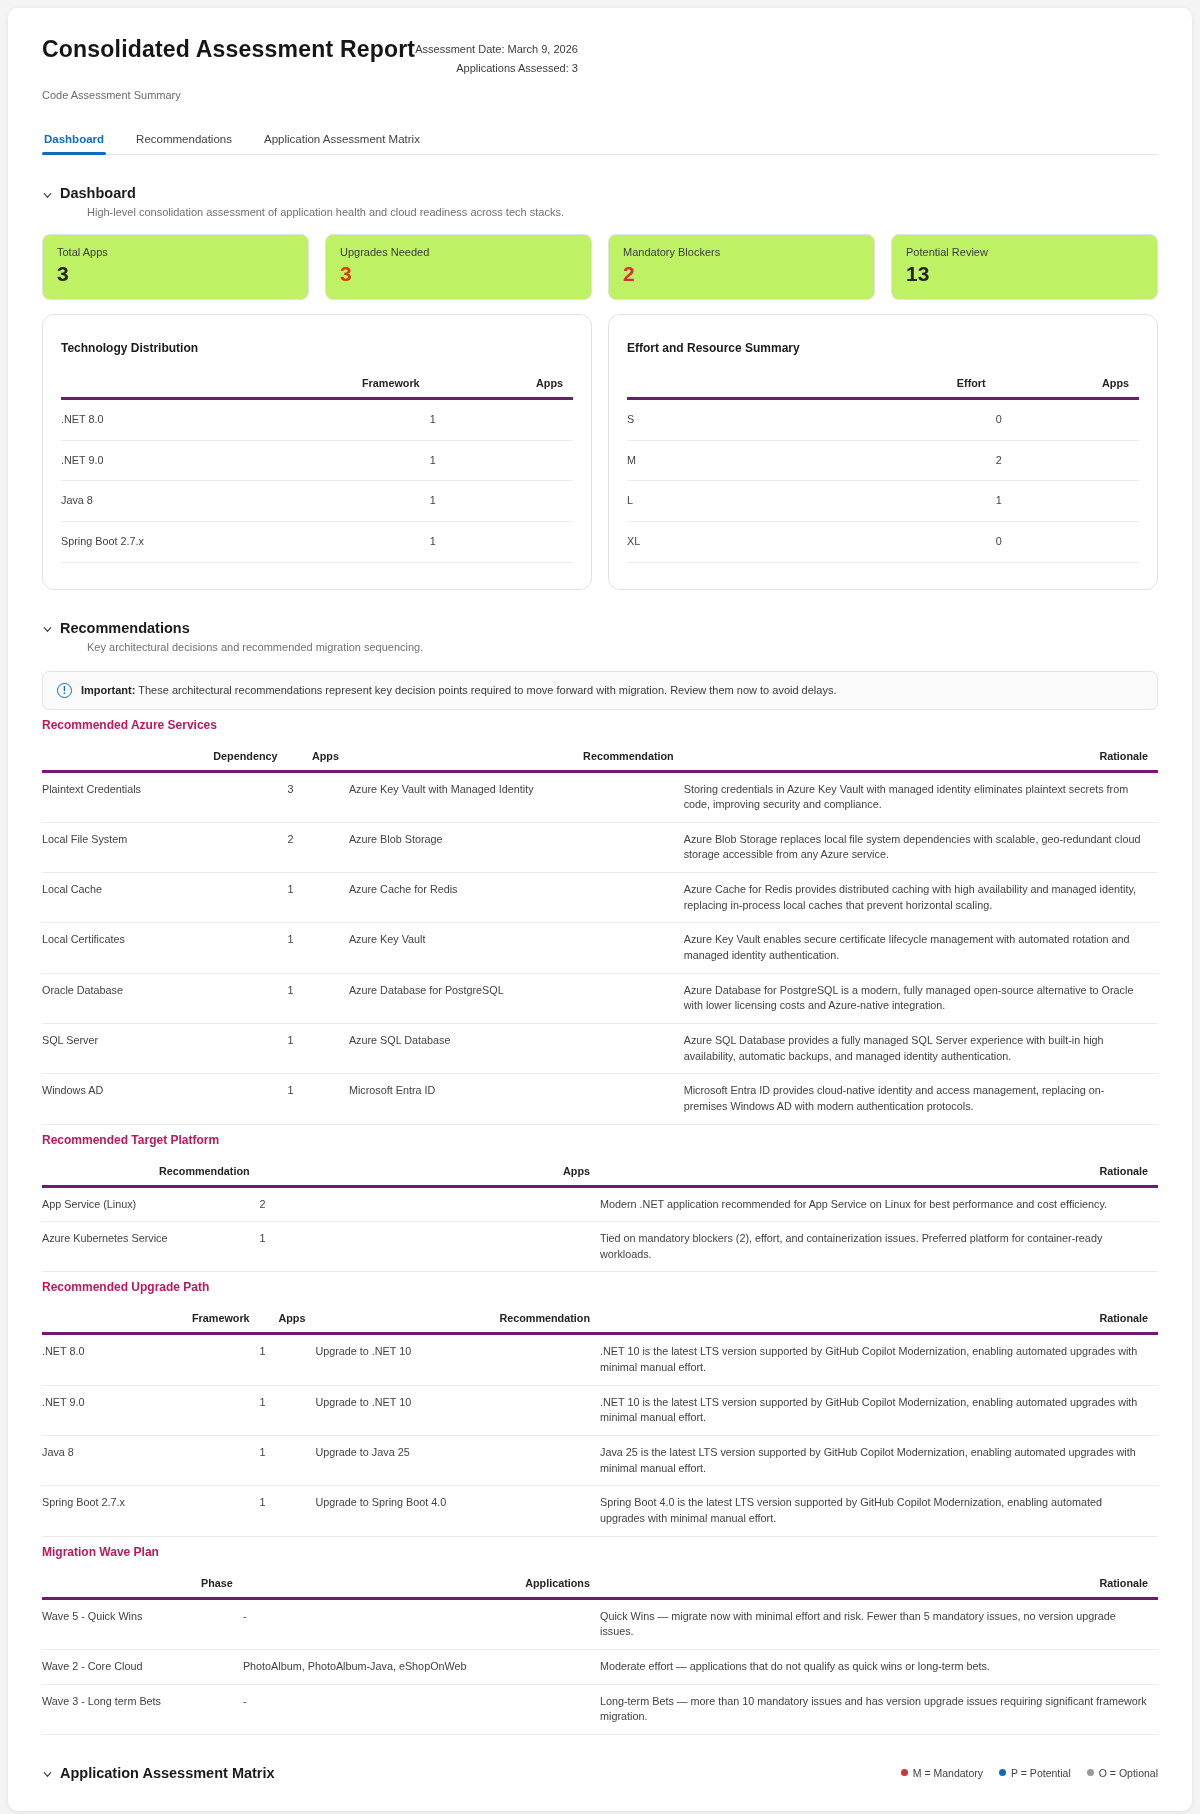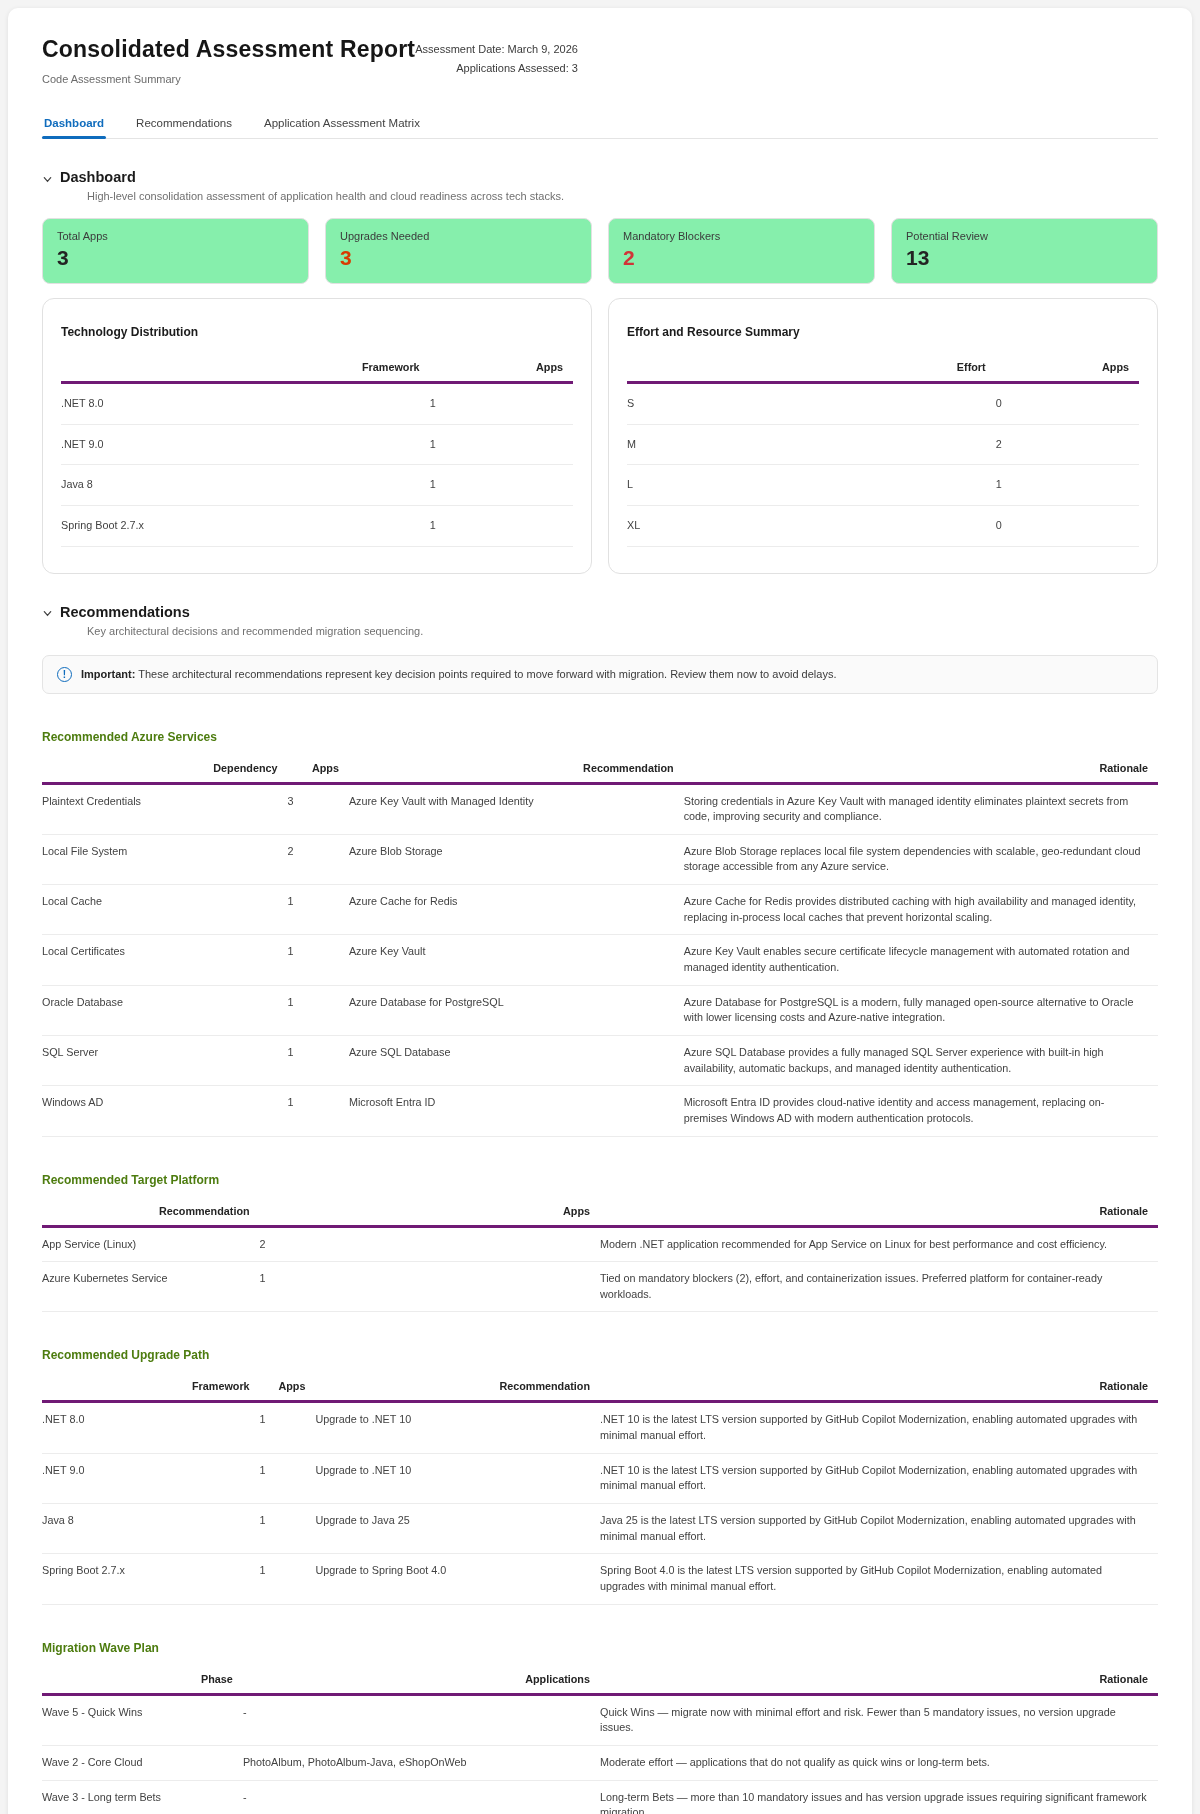--- a/index.html
+++ b/index.html
@@ -6,37 +6,37 @@
   html,body { background:#f4f4f4; font-family:"Liberation Sans", sans-serif; color:#242424; }
   body { min-height:1814px; }
   .card {
     background:#fff; margin:8px; border-radius:10px;
     box-shadow:0 1px 5px rgba(0,0,0,.09);
     padding:28px 34px 30px 34px; min-height:1790px;
   }
   
   .hdr { display:flex; align-items:flex-start; }
   .page-title { font-size:23px; font-weight:700; color:#161616; letter-spacing:.2px; }
-  .page-subtitle { font-size:11px; color:#6b6b6b; margin-top:10px; }
+  .page-subtitle { font-size:11px; color:#6b6b6b; margin-top:26px; }
   .hdr-meta { text-align:right; font-size:11px; color:#3b3b3b; line-height:1.7; padding-top:4px; }
   
   .tabs { display:flex; gap:28px; margin-top:24px; border-bottom:1px solid #e4e4e4; }
   .tab { font-size:11.5px; color:#424242; padding:8px 2px 9px 2px; cursor:pointer; position:relative; }
   .tab.active { color:#0f6cbd; font-weight:700; }
   .tab.active::after { content:""; position:absolute; left:0; right:0; bottom:-1px; height:3px; background:#0f6cbd; border-radius:2px; }
   
   .section { margin-top:30px; }
   .section-head { display:flex; align-items:center; gap:7px; }
   .chev { display:inline-flex; margin-top:4px; }
   .section-title { font-size:14.5px; font-weight:700; color:#1b1b1b; }
   .section-desc { font-size:11px; color:#707070; margin:5px 0 0 18px;padding-left:27px; }
-  .sub-title { font-size:12px; font-weight:700; color:#4d7c0f; margin-top:36px; }
+  .sub-title { font-size:12px; font-weight:700; color:#be185d; margin-top:8px; }
   
   .stats { display:grid; grid-template-columns:repeat(4,1fr); gap:16px; margin-top:16px; }
-  .stat { border:1px solid #e1e1e1; border-radius:8px; padding:11px 14px 13px 14px; background:#86efac; }
+  .stat { border:1px solid #e1e1e1; border-radius:8px; padding:11px 14px 13px 14px; background:#bef264; }
   .stat-label { font-size:11px; color:#3b3b3b; }
   .stat-value { font-size:21px; font-weight:700; margin-top:4px; color:#242424; }
   .stat-value.orange { color:#d83b01; }
   .stat-value.red { color:#d13438; }
   
   .panels { display:grid; grid-template-columns:1fr 1fr; gap:16px; margin-top:14px; }
   .panel { border:1px solid #e1e1e1; border-radius:12px; padding:18px 18px 26px 18px; }
   .panel-title { font-size:12px; font-weight:700; color:#1b1b1b; margin:8px 0 14px 0; }
   table.tbl { width:100%; border-collapse:collapse; table-layout:fixed; }
   .tbl th { text-align:right; font-size:10.8px; font-weight:700; color:#242424;

